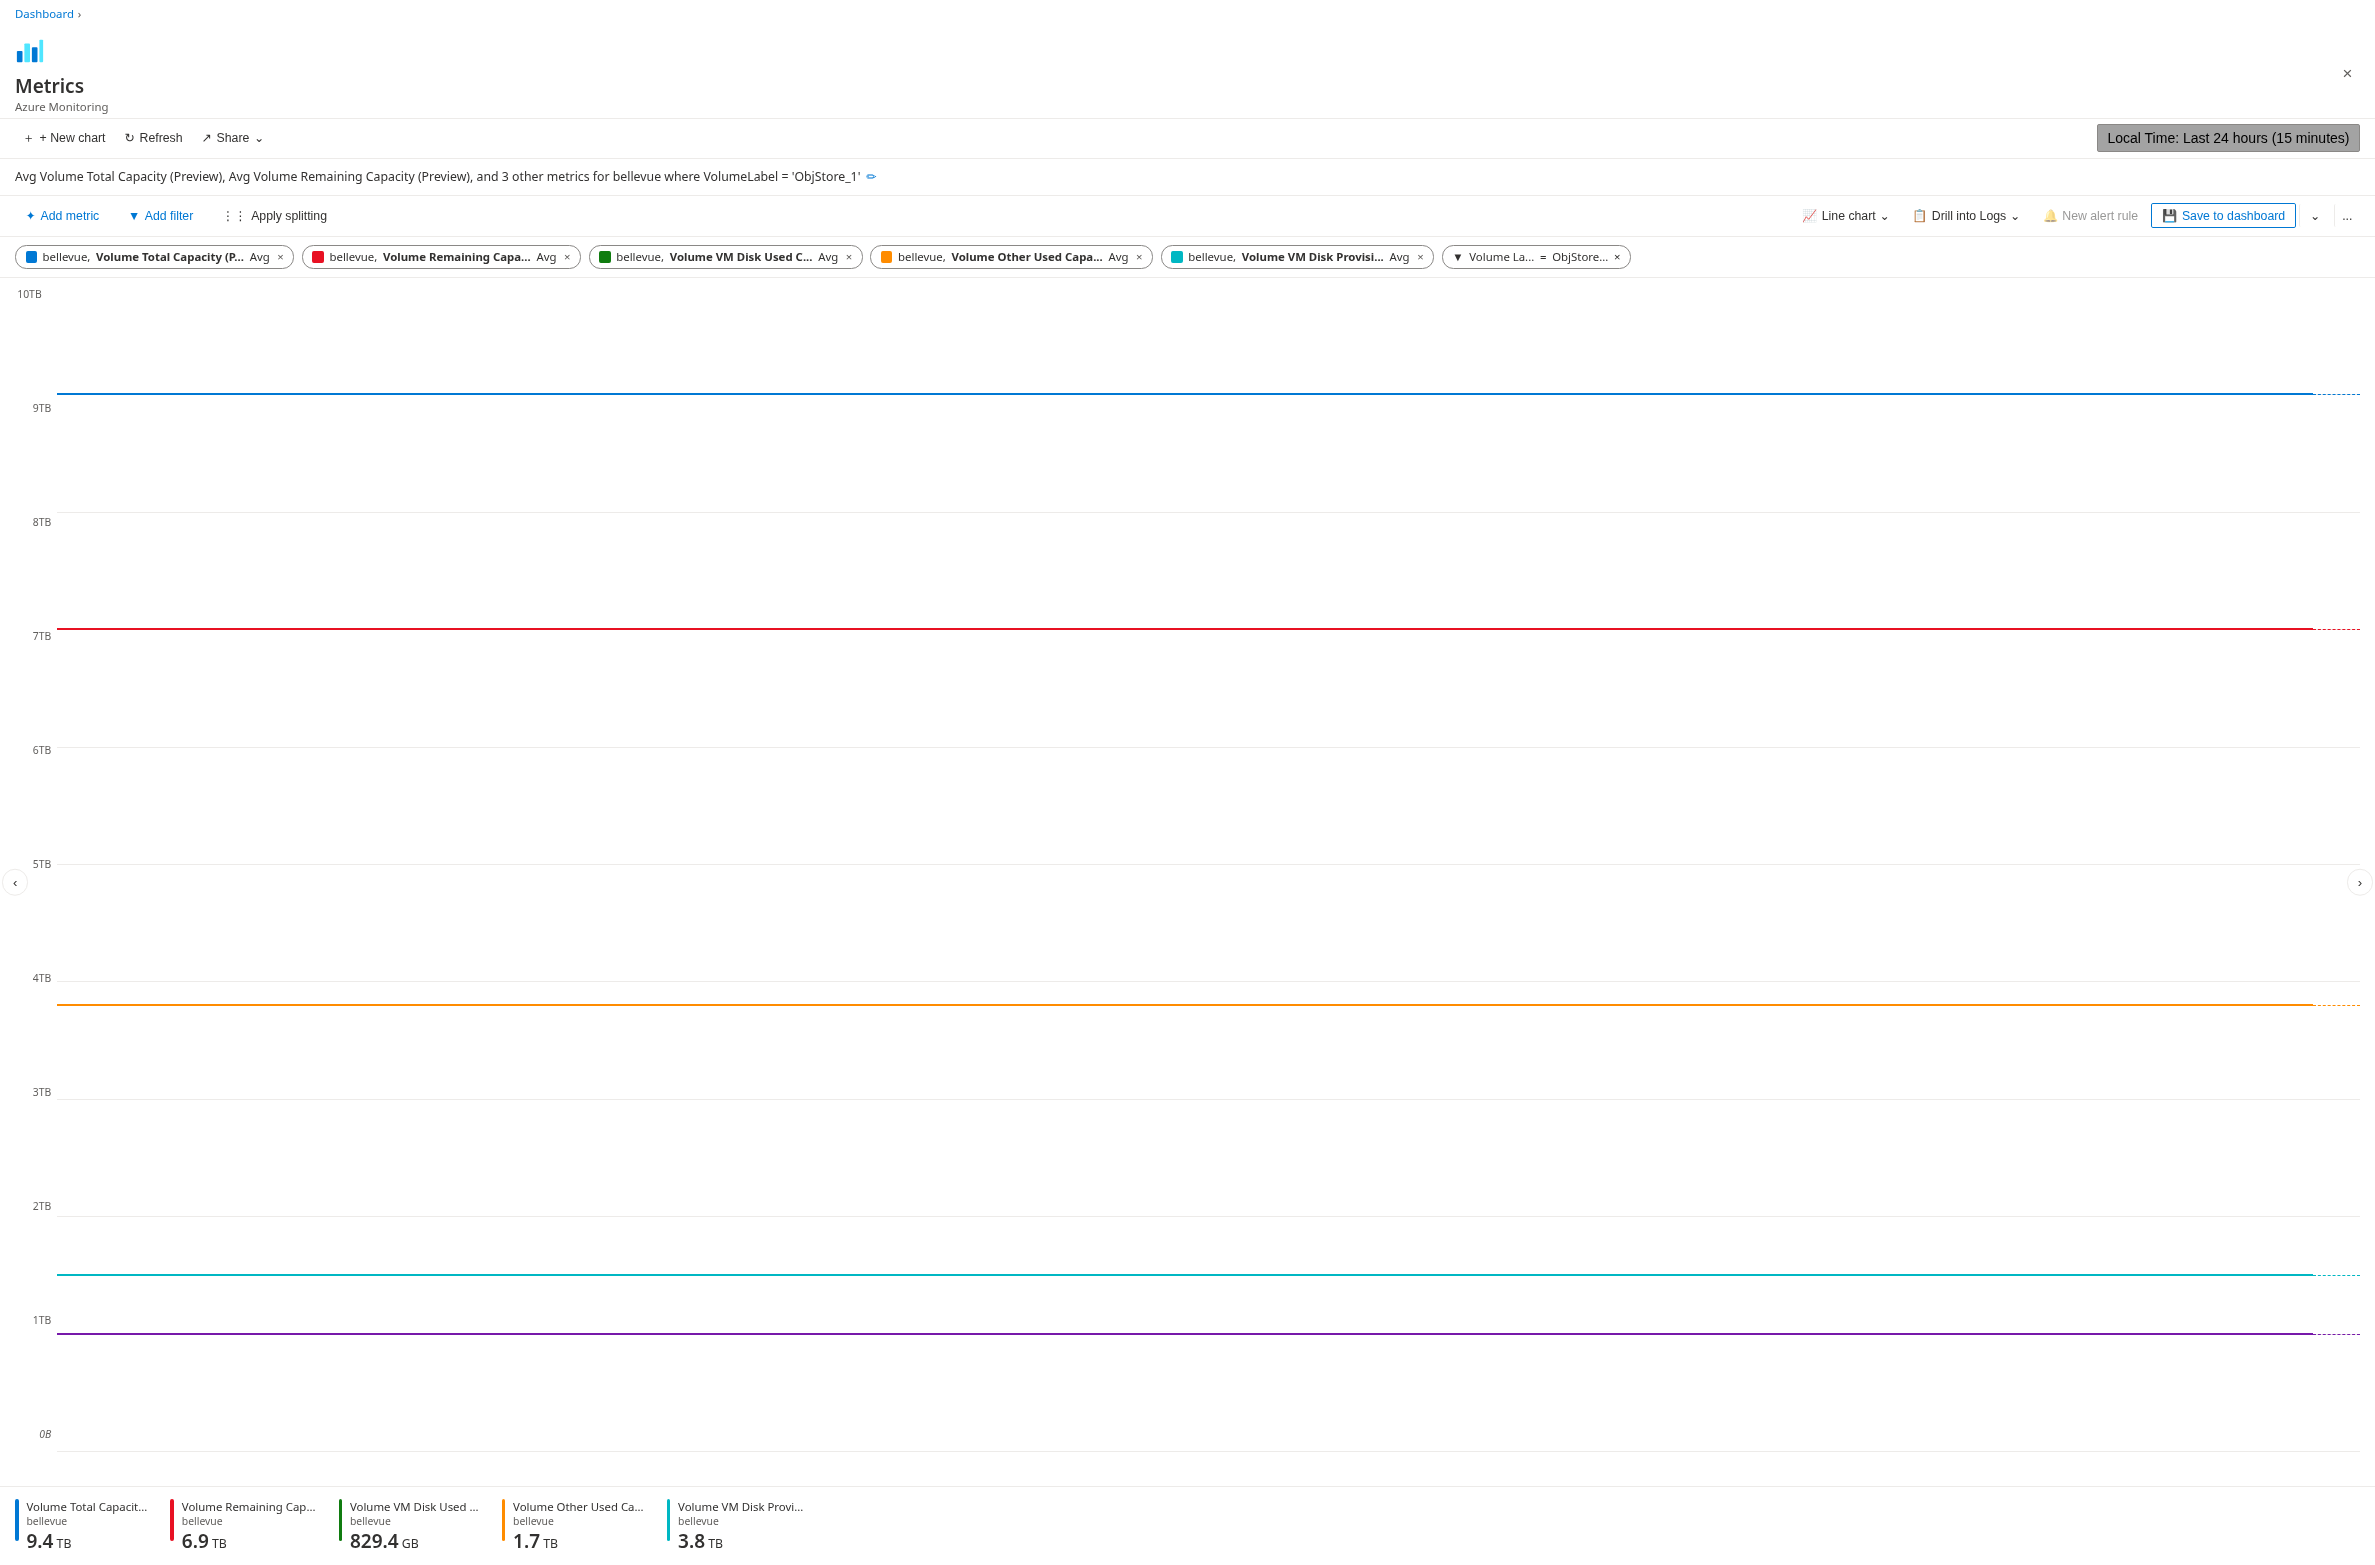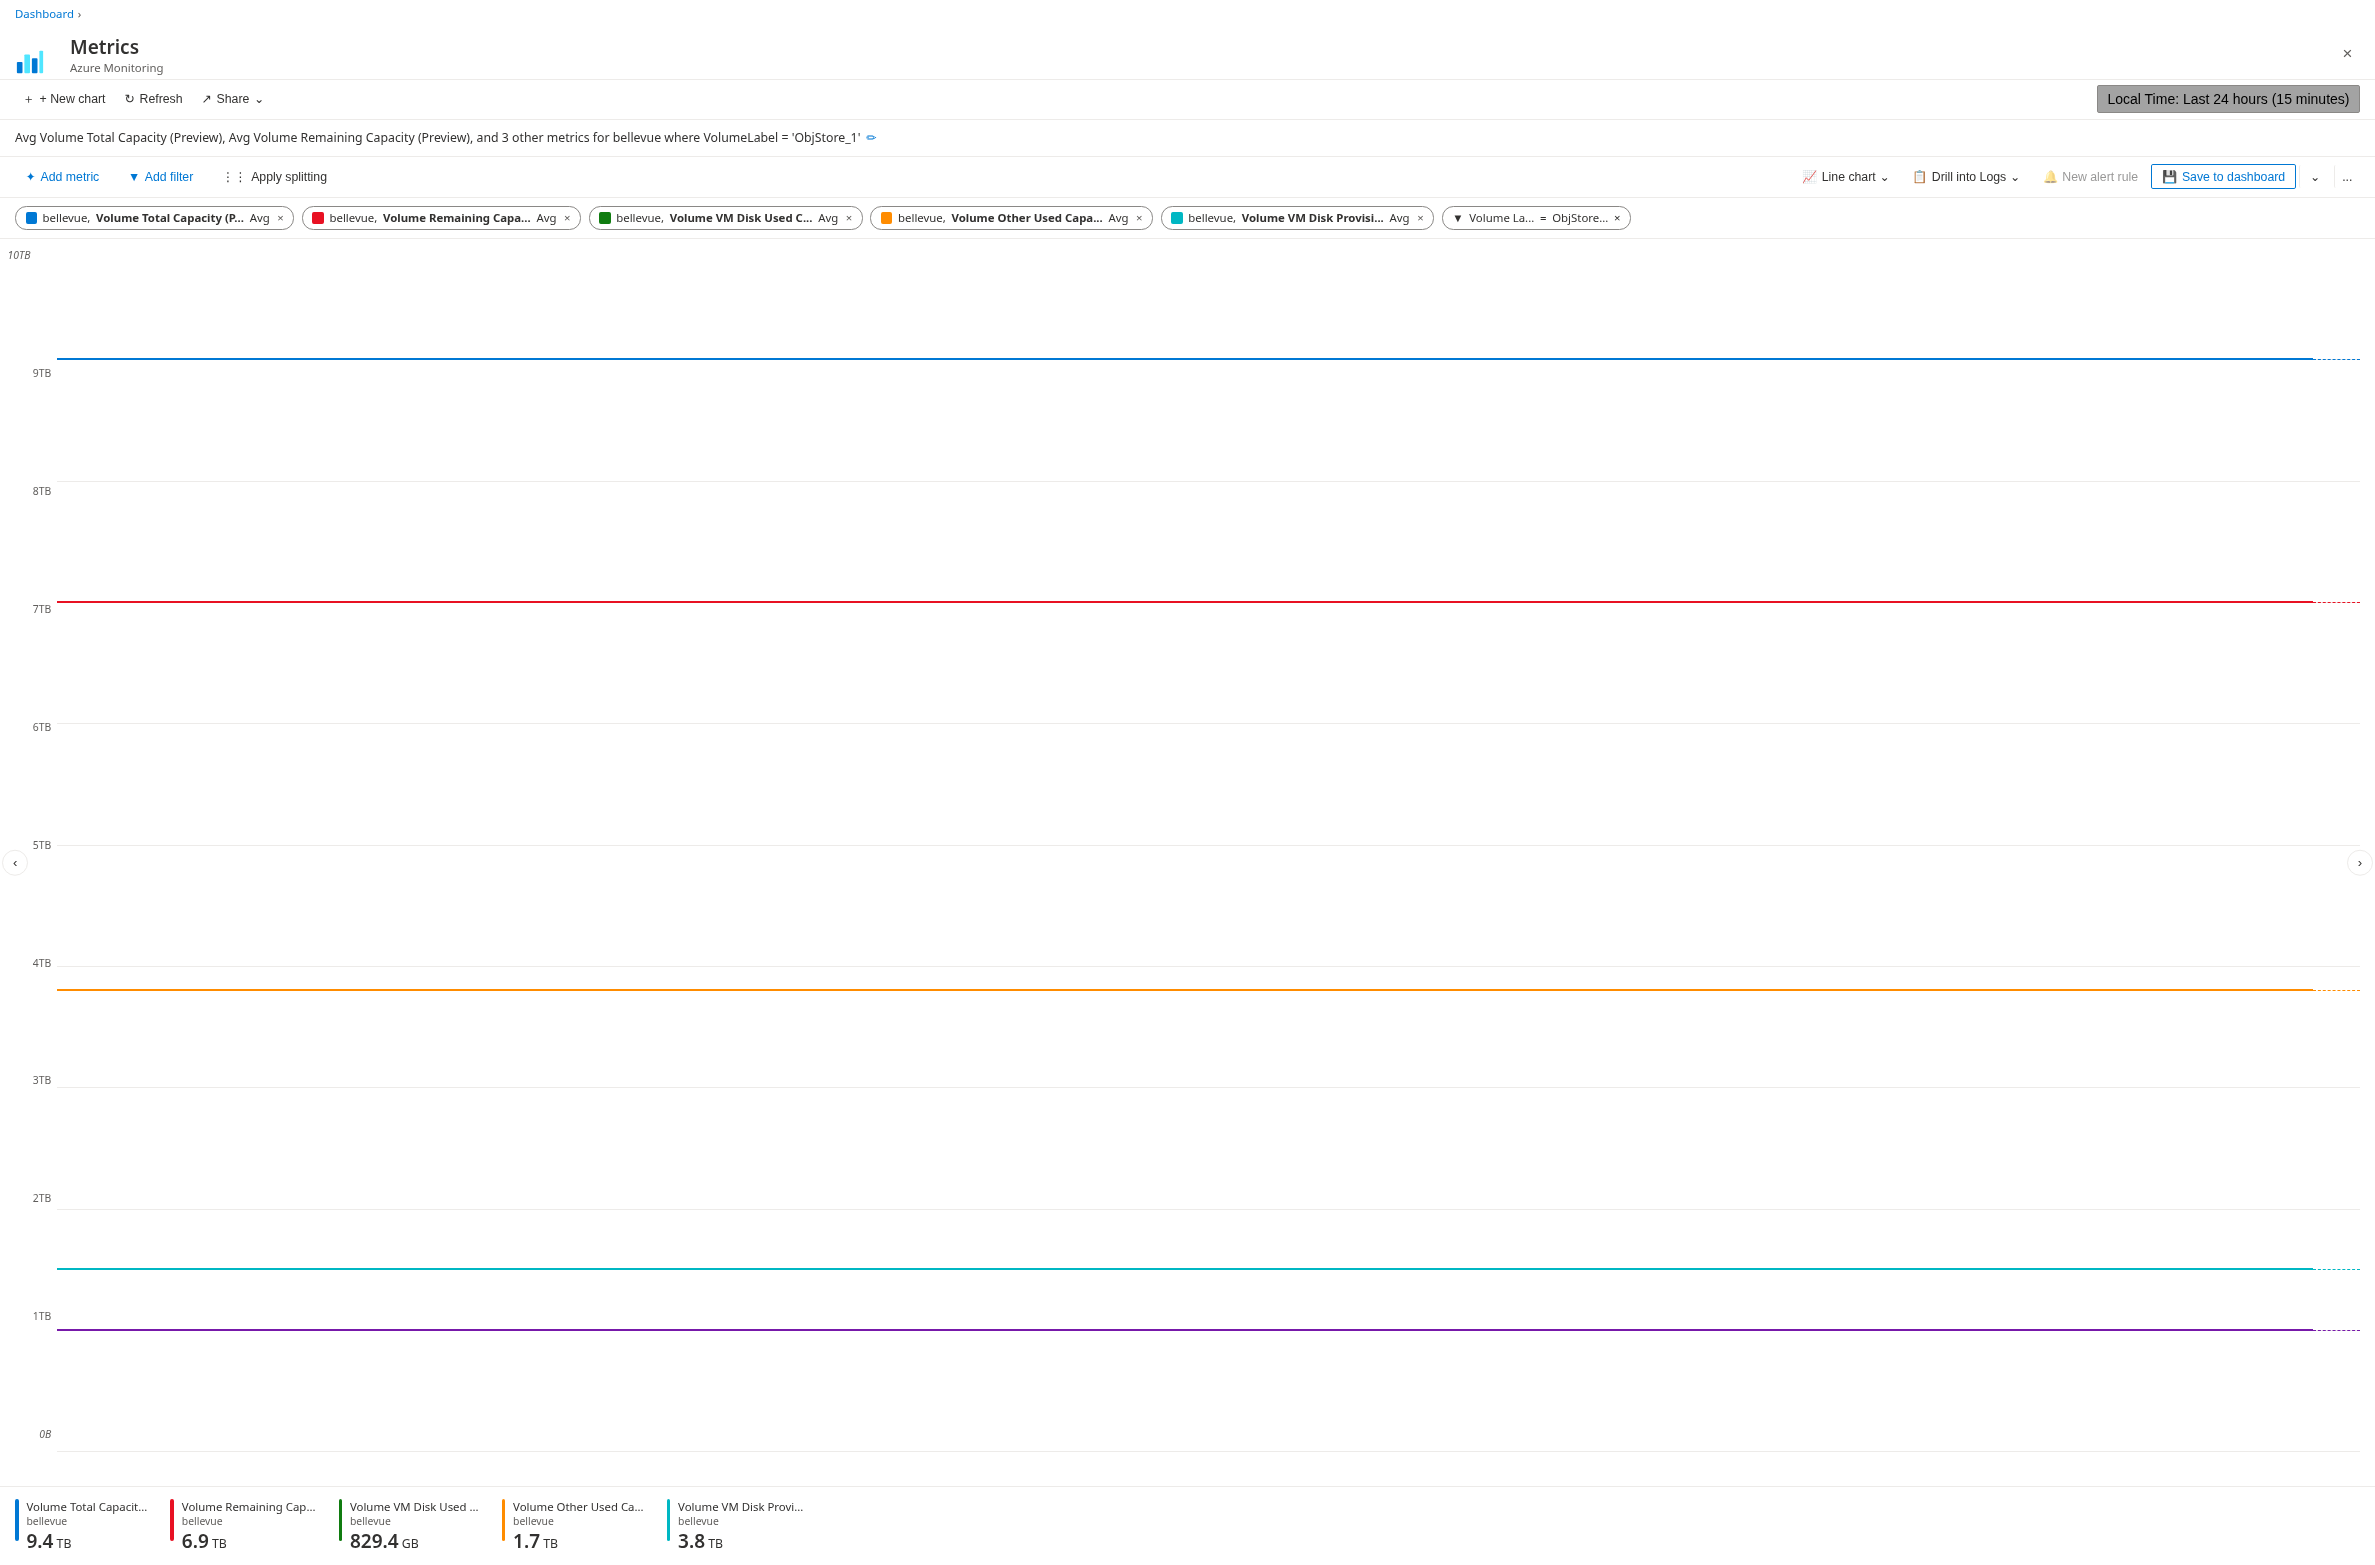--- a/index.html
+++ b/index.html
@@ -3,21 +3,21 @@
   <meta charset="utf-8">
   <style>
     * { box-sizing: border-box; margin: 0; padding: 0; }
     body { font-family: 'Segoe UI', system-ui, sans-serif; font-size: 12.3px; background: #fff; color: #323130; overflow: hidden; }
 
     .breadcrumb { display: flex; align-items: center; padding: 5.7px 15px; font-size: 11.4px; color: #0078d4; }
     .breadcrumb span { cursor: pointer; }
     .breadcrumb .chevron { color: #605e5c; margin: 0 3.8px; }
 
     .header { display: flex; align-items: center; justify-content: space-between; padding: 7.6px 15px 3.8px; border-bottom: 0.9px solid #edebe9; }
-    .header-left { display: flex; align-items: flex-end; gap: 25px; }
+    .header-left { display: flex; align-items: flex-start; gap: 9px; flex-direction: column; }
     .app-icon { width: 30px; height: 30px; }
     .app-title { font-size: 19px; font-weight: 600; color: #323130; }
     .app-subtitle { font-size: 11.4px; color: #605e5c; }
     .close-btn { background: none; border: none; cursor: pointer; font-size: 17px; color: #605e5c; padding: 3.8px 7.6px; }
 
     .toolbar { display: flex; align-items: center; padding: 5.7px 15px; gap: 3.8px; border-bottom: 0.9px solid #edebe9; }
     .toolbar-btn { display: flex; align-items: center; gap: 4.7px; padding: 3.8px 7.6px; background: none; border: none; cursor: pointer; color: #323130; font-size: 12.3px; border-radius: 1.9px; }
     .toolbar-right { margin-left: auto; }
     .time-btn { border: 0.9px solid #8a8886; border-radius: 1.9px; padding: 4.7px 9.5px; background: #a3a3a3; cursor: pointer; font-size: 14px; }
 
@@ -191,21 +191,21 @@
         <div style="font-size:10.4px;color:#605e5c;text-align:right;font-style:italic;">0B</div>
         <div style="font-size:10.4px;color:#605e5c;text-align:right;">1TB</div>
         <div style="font-size:10.4px;color:#605e5c;text-align:right;">2TB</div>
         <div style="font-size:10.4px;color:#605e5c;text-align:right;">3TB</div>
         <div style="font-size:10.4px;color:#605e5c;text-align:right;">4TB</div>
         <div style="font-size:10.4px;color:#605e5c;text-align:right;">5TB</div>
         <div style="font-size:10.4px;color:#605e5c;text-align:right;">6TB</div>
         <div style="font-size:10.4px;color:#605e5c;text-align:right;">7TB</div>
         <div style="font-size:10.4px;color:#605e5c;text-align:right;">8TB</div>
         <div style="font-size:10.4px;color:#605e5c;text-align:right;">9TB</div>
-        <div style="font-size:10.4px;color:#605e5c;text-align:left;font-style:italic;">10TB</div>
+        <div style="font-size:10.4px;color:#605e5c;text-align:center;">10TB</div>
       </div>
 
       <div style="flex:1; position:relative; padding-bottom:34px; padding-right:15px;">
 
         <div style="position:absolute;top:0;bottom:34px;left:0;right:15px;">
 
           <div style="position:absolute;left:0;right:0;bottom:0%;border-top:0.9px solid #edebe9;"></div>
           <div style="position:absolute;left:0;right:0;bottom:10%;border-top:0.9px solid #edebe9;"></div>
           <div style="position:absolute;left:0;right:0;bottom:20%;border-top:0.9px solid #edebe9;"></div>
           <div style="position:absolute;left:0;right:0;bottom:30%;border-top:0.9px solid #edebe9;"></div>

